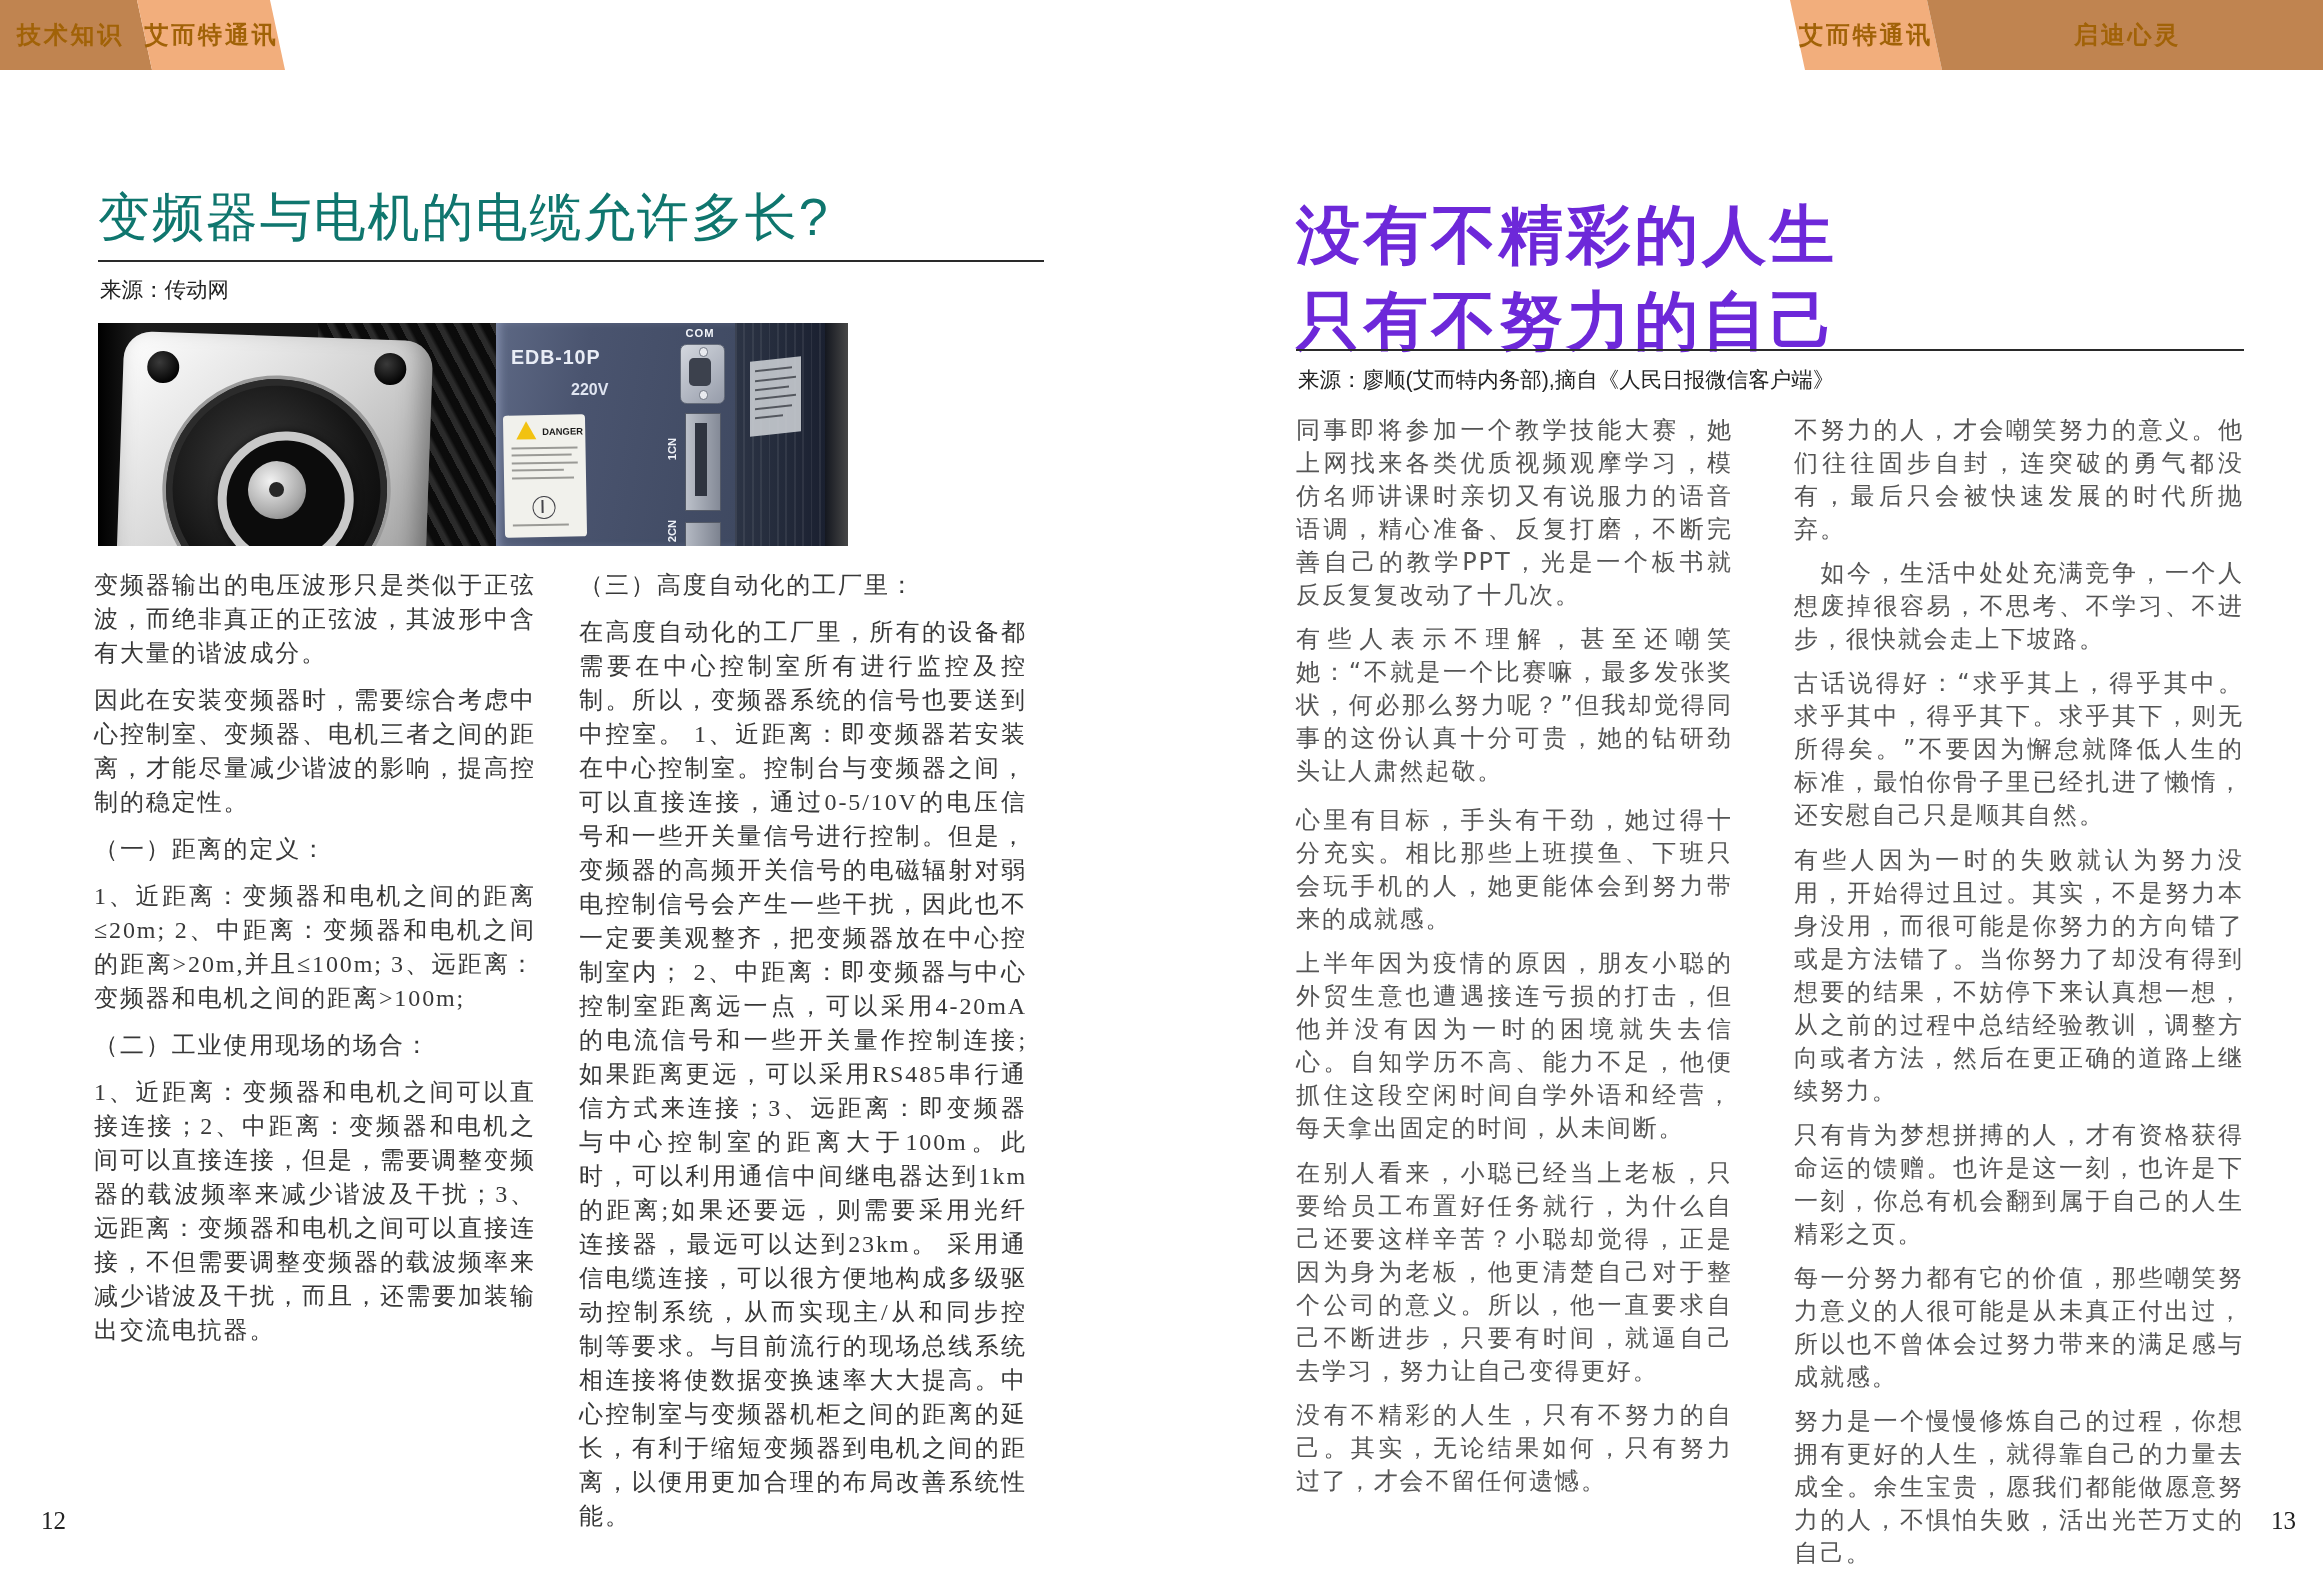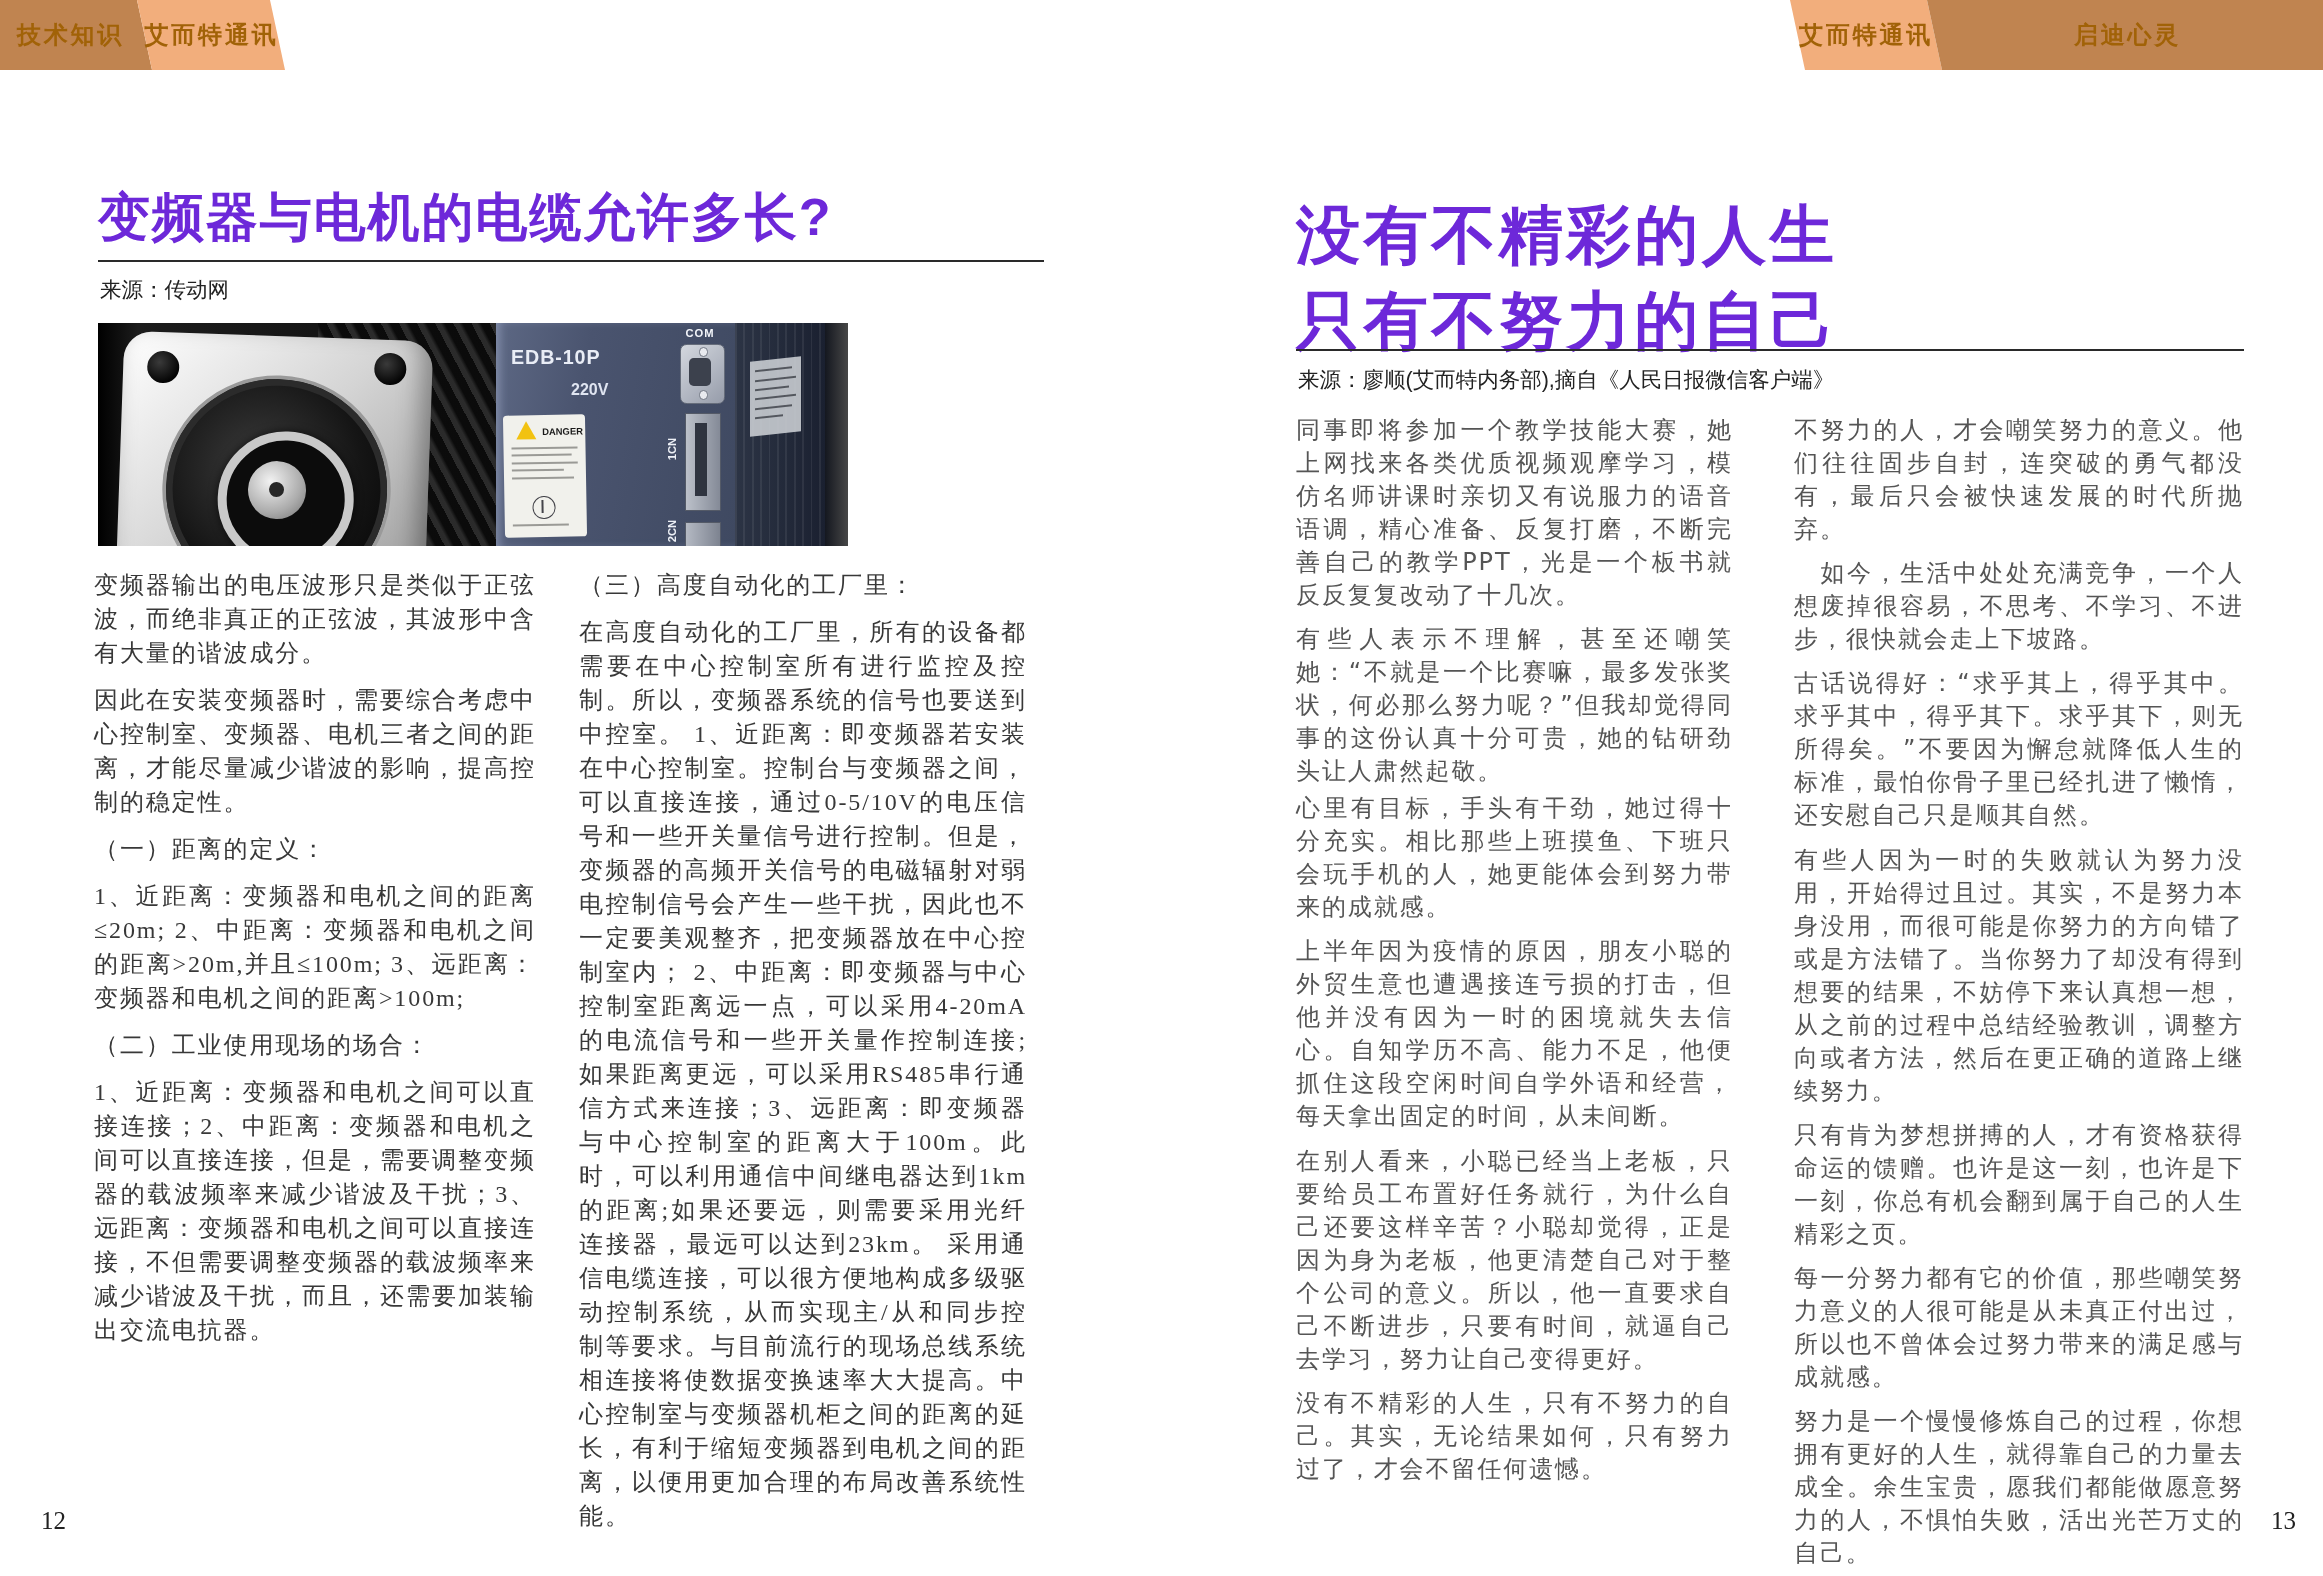--- a/index.html
+++ b/index.html
@@ -10,29 +10,29 @@
   .tabbar-left{left:0;width:300px;}
   .tabbar-right{right:0;width:534px;}
   .tab{position:absolute;inset:0;}
   .tab-label{position:absolute;top:0;height:70px;line-height:70px;text-align:center;
              color:#a16207;font-weight:bold;font-size:24px;letter-spacing:2.8px;}
   .tabL-dark{background:#c08450;clip-path:polygon(0 0,137px 0,152px 100%,0 100%);}
   .tabL-light{background:#f2ae7c;clip-path:polygon(137px 0,270px 0,285px 100%,152px 100%);}
   .tabR-light{background:#f2ae7c;clip-path:polygon(0 0,137px 0,152px 100%,15px 100%);}
   .tabR-dark{background:#c08450;clip-path:polygon(137px 0,534px 0,534px 100%,152px 100%);}
   
-  .l-title{position:absolute;left:98px;top:148px;font-size:52px;font-weight:700;color:#6d28d9;
+  .l-title{position:absolute;left:98px;top:148px;font-size:52px;font-weight:400;color:#0f766e;
            letter-spacing:1.9px;font-family:"Liberation Sans",sans-serif;}
   .l-rule{position:absolute;left:98px;top:260px;width:946px;height:1.9px;background:#2a2a2a;}
   .l-source{position:absolute;left:100px;top:275px;font-size:21.5px;color:#222222;
             font-family:"Liberation Serif",serif;}
   .col{position:absolute;text-align:justify;text-justify:inter-ideograph;}
   .col p{margin:0;}
   .col p + p{margin-top:13px;}
-  .col p.tight{margin-top:4px;}
+  .col p.tight{margin-top:16px;}
   .col-serif{font-family:"Liberation Serif",serif;font-size:24px;line-height:34px;
              color:#383838;letter-spacing:1.9px;}
   .col-sans{font-family:"DejaVu Sans",sans-serif;font-size:24px;line-height:33px;
             color:#555555;letter-spacing:1.9px;}
   .col-sans p + p{margin-top:11.2px;}
   .lcol1{left:94px;top:568px;width:442px;}
   .lcol2{left:579px;top:568px;width:448px;}
   
   .photo{position:absolute;left:98px;top:323px;width:750px;height:223px;overflow:hidden;
          background:#0e0e10;}

